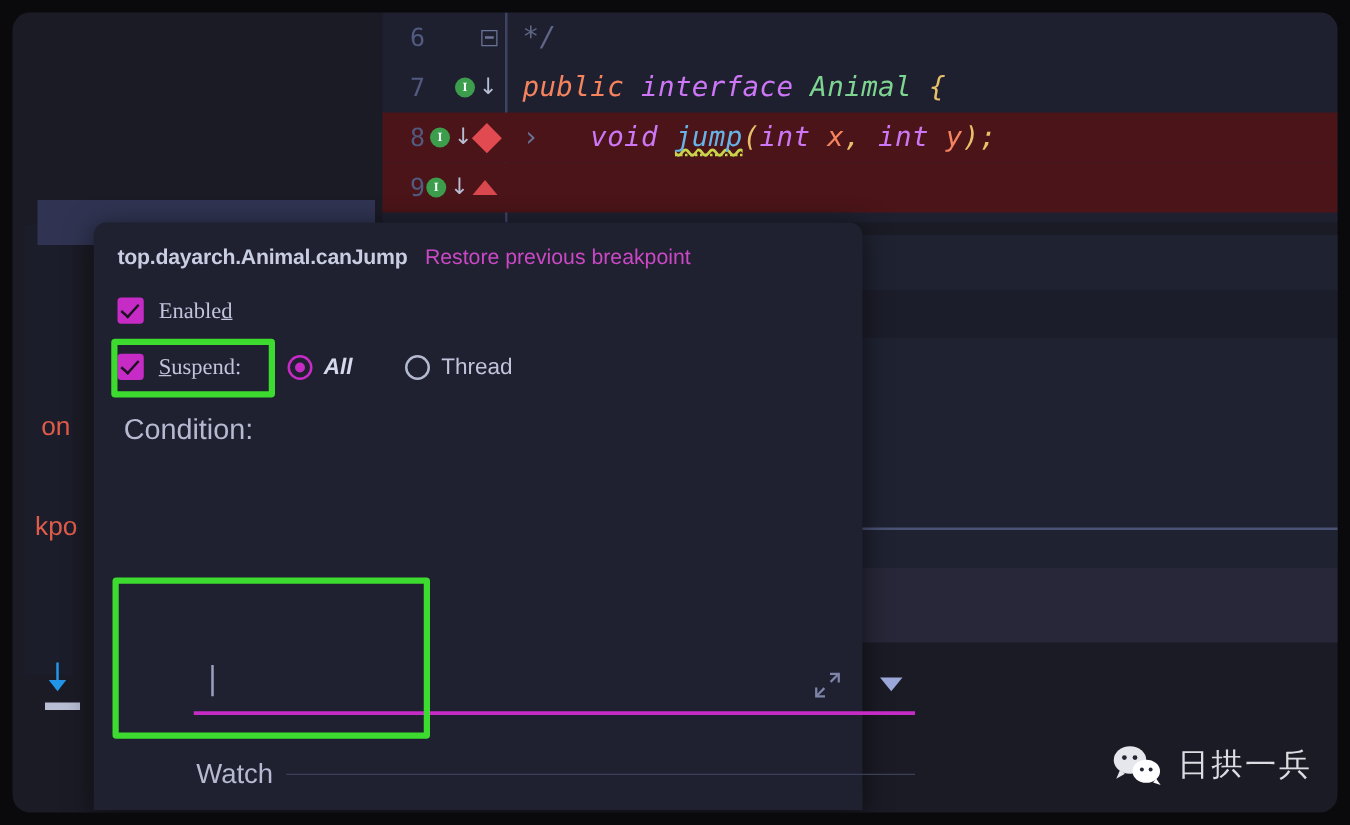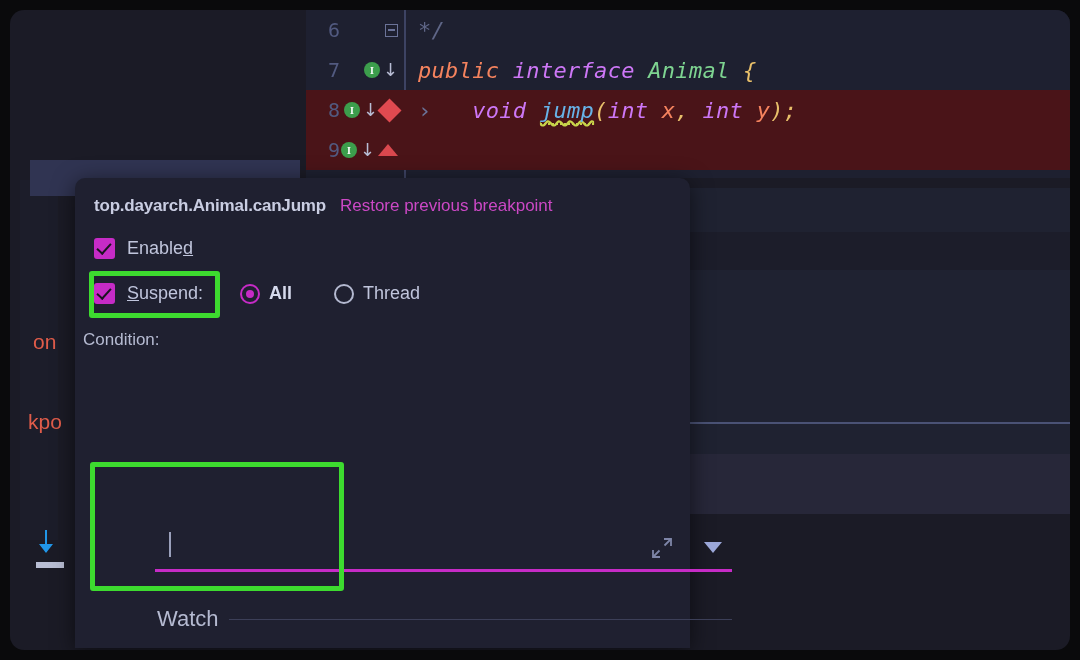--- a/index.html
+++ b/index.html
@@ -147,36 +147,36 @@
 
   .cb {
     width: 21px; height: 21px; border-radius: 3px;
     background: #c62bc6; position: relative; flex: 0 0 21px;
   }
   .cb::after {
     content:''; position:absolute; left: 6px; top: 2px;
     width: 6px; height: 12px; border: solid #1a1320;
     border-width: 0 2.6px 2.6px 0; transform: rotate(42deg);
   }
-  .cb-label { font-size: 18px; color: #c0c5dc; margin-left: 12px; }
+  .cb-label { font-size: 18px; color: #c0c5dc; margin-left: 12px; font-family: Liberation Serif, serif; }
   .uline { text-decoration: underline; }
 
   .radio {
     width: 20px; height: 20px; border-radius: 50%;
     border: 2px solid #b4b9d0; position: relative; flex: 0 0 20px;
   }
   .radio.on { border-color: #c62bc6; }
   .radio.on::after {
     content:''; position:absolute; left: 4px; top: 4px;
     width: 8px; height: 8px; border-radius: 50%; background: #c62bc6;
   }
   .radio-label { font-size: 18px; margin-left: 9px; color: #c0c5dc; }
-  .radio-label.sel { font-weight: bold; color: #d5d9ec; }
-
-  .cond-label { font-size: 17px; color: #b5bad1; padding-left: 8px; }
+  .radio-label.sel { font-weight: bold; color: #d5d9ec; font-style: italic; }
+
+  .cond-label { font-size: 23px; color: #b5bad1; padding-left: 24px; }
 
   .cond-field {
     position: absolute; left: 80px; top: 346px; width: 577px; height: 48px;
   }
   .cond-caret {
     position: absolute; left: 14px; top: 8px; width: 2px; height: 25px;
     background: #9aa0bb;
   }
   .cond-underline {
     position: absolute; left: 0; bottom: 0; width: 577px; height: 3px;
@@ -326,15 +326,28 @@
       </div>
 
       <div class="watch-list" id="watch-list">
           <div class="watch-row"></div>
         </div>
 
       <div class="green-box gb-suspend" style="left:14px; top:93px; width:131px; height:47px;"></div>
       <div class="green-box gb-watch" style="left:15px; top:284px; width:254px; height:129px;"></div>
     </div>
 
+    <div class="watermark">
+      <svg width="42" height="32" viewBox="0 0 42 32">
+        <ellipse cx="15" cy="12" rx="13" ry="11" fill="#e6e7ec"></ellipse>
+        <path d="M7 20 L4 27 L11 23 Z" fill="#e6e7ec"></path>
+        <circle cx="10.5" cy="10" r="1.9" fill="#242733"></circle>
+        <circle cx="19" cy="10" r="1.9" fill="#242733"></circle>
+        <ellipse cx="28" cy="21" rx="11" ry="9.2" fill="#ffffff"></ellipse>
+        <path d="M36 27 L39.5 32 L33.5 30 Z" fill="#ffffff"></path>
+        <circle cx="24.5" cy="19.5" r="1.6" fill="#242733"></circle>
+        <circle cx="31.5" cy="19.5" r="1.6" fill="#242733"></circle>
+      </svg>
+      <span class="wm-text">日拱一兵</span>
+    </div>
 
   </div>
 </div>
 
 </body></html>

